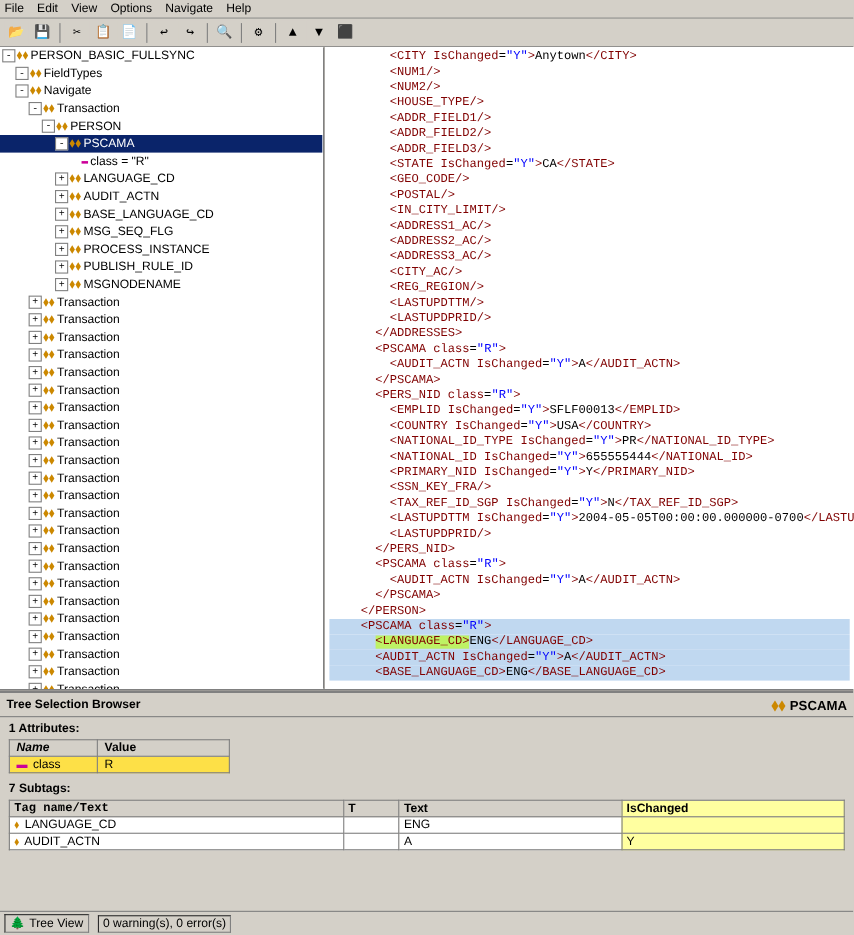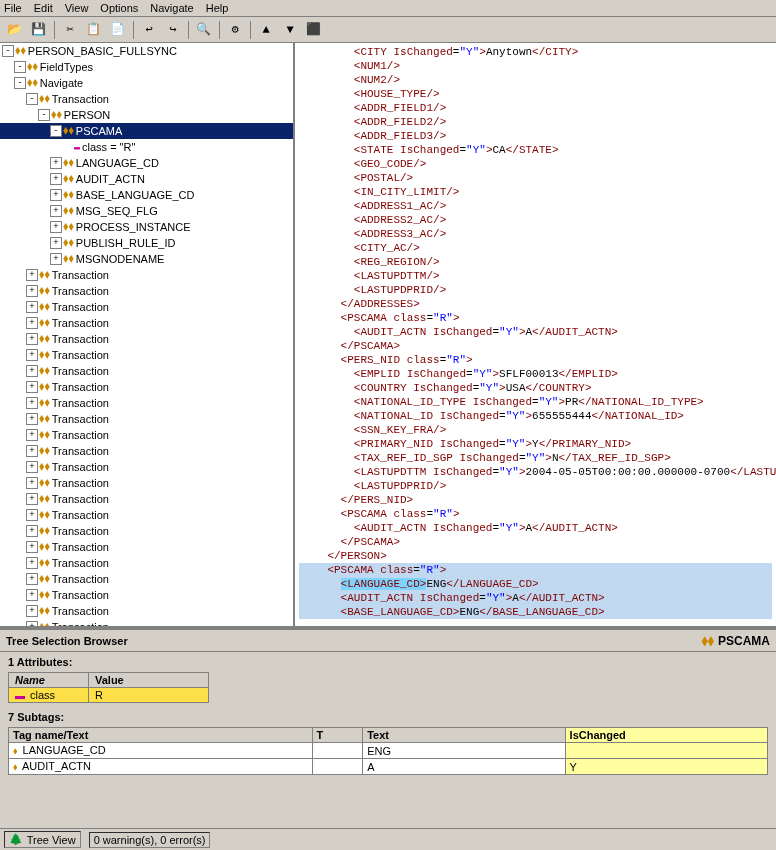--- a/index.html
+++ b/index.html
@@ -48,21 +48,21 @@
     .attr-table { border-collapse: collapse; font-family: Arial, sans-serif; font-size: 11px; margin-bottom: 8px; }
     .attr-table th { background: #d4d0c8; border: 1px solid #808080; padding: 1px 6px; text-align: left; font-weight: bold; }
     .attr-table td { border: 1px solid #808080; padding: 1px 6px; background: #fde047; }
     .attr-table .name-col { width: 80px; font-style: italic; }
     .attr-table .val-col { width: 120px; }
 
     
     .subtag-table { border-collapse: collapse; font-family: Arial, sans-serif; font-size: 11px; width: 100%; }
     .subtag-table th { background: #d4d0c8; border: 1px solid #808080; padding: 1px 4px; text-align: left; font-weight: bold; }
     .subtag-table td { border: 1px solid #808080; padding: 1px 4px; background: white; }
-    .subtag-table .tagname-col { width: 120px; }
+    .subtag-table .tagname-col { width: 120px; font-family: Liberation Mono, monospace; }
     .subtag-table .t-col { width: 20px; }
     .subtag-table .text-col { width: 80px; }
     .subtag-table .ischanged-col { width: 80px; background: #ffffa0; }
 
     
     ::-webkit-scrollbar { width: 12px; height: 12px; }
     ::-webkit-scrollbar-track { background: #d4d0c8; }
     ::-webkit-scrollbar-thumb { background: #a0a0a0; border: 1px solid #808080; }
   </style>
 </head>
@@ -328,33 +328,33 @@
         <div class="xml-line">&nbsp;&nbsp;&nbsp;&nbsp;&nbsp;&nbsp;&nbsp;&nbsp;<span class="xml-tag">&lt;LASTUPDPRID/&gt;</span></div>
         <div class="xml-line">&nbsp;&nbsp;&nbsp;&nbsp;&nbsp;&nbsp;<span class="xml-tag">&lt;/ADDRESSES&gt;</span></div>
         <div class="xml-line">&nbsp;&nbsp;&nbsp;&nbsp;&nbsp;&nbsp;<span class="xml-tag">&lt;PSCAMA</span> <span style="color:#800000;">class</span>=<span class="xml-attr-val">"R"</span><span class="xml-tag">&gt;</span></div>
         <div class="xml-line">&nbsp;&nbsp;&nbsp;&nbsp;&nbsp;&nbsp;&nbsp;&nbsp;<span class="xml-tag">&lt;AUDIT_ACTN</span> <span style="color:#800000;">IsChanged</span>=<span class="xml-attr-val">"Y"</span><span class="xml-tag">&gt;</span>A<span class="xml-tag">&lt;/AUDIT_ACTN&gt;</span></div>
         <div class="xml-line">&nbsp;&nbsp;&nbsp;&nbsp;&nbsp;&nbsp;<span class="xml-tag">&lt;/PSCAMA&gt;</span></div>
         <div class="xml-line">&nbsp;&nbsp;&nbsp;&nbsp;&nbsp;&nbsp;<span class="xml-tag">&lt;PERS_NID</span> <span style="color:#800000;">class</span>=<span class="xml-attr-val">"R"</span><span class="xml-tag">&gt;</span></div>
         <div class="xml-line">&nbsp;&nbsp;&nbsp;&nbsp;&nbsp;&nbsp;&nbsp;&nbsp;<span class="xml-tag">&lt;EMPLID</span> <span style="color:#800000;">IsChanged</span>=<span class="xml-attr-val">"Y"</span><span class="xml-tag">&gt;</span>SFLF00013<span class="xml-tag">&lt;/EMPLID&gt;</span></div>
         <div class="xml-line">&nbsp;&nbsp;&nbsp;&nbsp;&nbsp;&nbsp;&nbsp;&nbsp;<span class="xml-tag">&lt;COUNTRY</span> <span style="color:#800000;">IsChanged</span>=<span class="xml-attr-val">"Y"</span><span class="xml-tag">&gt;</span>USA<span class="xml-tag">&lt;/COUNTRY&gt;</span></div>
         <div class="xml-line">&nbsp;&nbsp;&nbsp;&nbsp;&nbsp;&nbsp;&nbsp;&nbsp;<span class="xml-tag">&lt;NATIONAL_ID_TYPE</span> <span style="color:#800000;">IsChanged</span>=<span class="xml-attr-val">"Y"</span><span class="xml-tag">&gt;</span>PR<span class="xml-tag">&lt;/NATIONAL_ID_TYPE&gt;</span></div>
         <div class="xml-line">&nbsp;&nbsp;&nbsp;&nbsp;&nbsp;&nbsp;&nbsp;&nbsp;<span class="xml-tag">&lt;NATIONAL_ID</span> <span style="color:#800000;">IsChanged</span>=<span class="xml-attr-val">"Y"</span><span class="xml-tag">&gt;</span>655555444<span class="xml-tag">&lt;/NATIONAL_ID&gt;</span></div>
+        <div class="xml-line">&nbsp;&nbsp;&nbsp;&nbsp;&nbsp;&nbsp;&nbsp;&nbsp;<span class="xml-tag">&lt;PRIMARY_NID</span> <span style="color:#800000;">IsChanged</span>=<span class="xml-attr-val">"Y"</span><span class="xml-tag">&gt;</span>Y<span class="xml-tag">&lt;/PRIMARY_NID&gt;</span></div>
         <div class="xml-line">&nbsp;&nbsp;&nbsp;&nbsp;&nbsp;&nbsp;&nbsp;&nbsp;<span class="xml-tag">&lt;SSN_KEY_FRA/&gt;</span></div>
-        <div class="xml-line">&nbsp;&nbsp;&nbsp;&nbsp;&nbsp;&nbsp;&nbsp;&nbsp;<span class="xml-tag">&lt;PRIMARY_NID</span> <span style="color:#800000;">IsChanged</span>=<span class="xml-attr-val">"Y"</span><span class="xml-tag">&gt;</span>Y<span class="xml-tag">&lt;/PRIMARY_NID&gt;</span></div>
         <div class="xml-line">&nbsp;&nbsp;&nbsp;&nbsp;&nbsp;&nbsp;&nbsp;&nbsp;<span class="xml-tag">&lt;TAX_REF_ID_SGP</span> <span style="color:#800000;">IsChanged</span>=<span class="xml-attr-val">"Y"</span><span class="xml-tag">&gt;</span>N<span class="xml-tag">&lt;/TAX_REF_ID_SGP&gt;</span></div>
         <div class="xml-line">&nbsp;&nbsp;&nbsp;&nbsp;&nbsp;&nbsp;&nbsp;&nbsp;<span class="xml-tag">&lt;LASTUPDTTM</span> <span style="color:#800000;">IsChanged</span>=<span class="xml-attr-val">"Y"</span><span class="xml-tag">&gt;</span>2004-05-05T00:00:00.000000-0700<span class="xml-tag">&lt;/LASTUPDTTM&gt;</span></div>
         <div class="xml-line">&nbsp;&nbsp;&nbsp;&nbsp;&nbsp;&nbsp;&nbsp;&nbsp;<span class="xml-tag">&lt;LASTUPDPRID/&gt;</span></div>
         <div class="xml-line">&nbsp;&nbsp;&nbsp;&nbsp;&nbsp;&nbsp;<span class="xml-tag">&lt;/PERS_NID&gt;</span></div>
         <div class="xml-line">&nbsp;&nbsp;&nbsp;&nbsp;&nbsp;&nbsp;<span class="xml-tag">&lt;PSCAMA</span> <span style="color:#800000;">class</span>=<span class="xml-attr-val">"R"</span><span class="xml-tag">&gt;</span></div>
         <div class="xml-line">&nbsp;&nbsp;&nbsp;&nbsp;&nbsp;&nbsp;&nbsp;&nbsp;<span class="xml-tag">&lt;AUDIT_ACTN</span> <span style="color:#800000;">IsChanged</span>=<span class="xml-attr-val">"Y"</span><span class="xml-tag">&gt;</span>A<span class="xml-tag">&lt;/AUDIT_ACTN&gt;</span></div>
         <div class="xml-line">&nbsp;&nbsp;&nbsp;&nbsp;&nbsp;&nbsp;<span class="xml-tag">&lt;/PSCAMA&gt;</span></div>
         <div class="xml-line">&nbsp;&nbsp;&nbsp;&nbsp;<span class="xml-tag">&lt;/PERSON&gt;</span></div>
 
         <div class="xml-line xml-selected-line" style="background:#c0d8f0;">&nbsp;&nbsp;&nbsp;&nbsp;<span class="xml-tag" style="background:#c0d8f0;">&lt;PSCAMA</span> <span style="color:#800000; background:#c0d8f0;">class</span>=<span style="color:#0000ff; background:#c0d8f0;">"R"</span><span class="xml-tag" style="background:#c0d8f0;">&gt;</span></div>
-        <div class="xml-line xml-selected-line" style="background:#c0d8f0;">&nbsp;&nbsp;&nbsp;&nbsp;&nbsp;&nbsp;<span class="xml-tag" style="background:#7dd3fc;">&lt;LANGUAGE_CD&gt;</span><span style="background:#c0d8f0;">ENG</span><span class="xml-tag" style="background:#c0d8f0;">&lt;/LANGUAGE_CD&gt;</span></div>
+        <div class="xml-line xml-selected-line" style="background:#c0d8f0;">&nbsp;&nbsp;&nbsp;&nbsp;&nbsp;&nbsp;<span class="xml-tag" style="background:#bef264;">&lt;LANGUAGE_CD&gt;</span><span style="background:#c0d8f0;">ENG</span><span class="xml-tag" style="background:#c0d8f0;">&lt;/LANGUAGE_CD&gt;</span></div>
         <div class="xml-line xml-selected-line" style="background:#c0d8f0;">&nbsp;&nbsp;&nbsp;&nbsp;&nbsp;&nbsp;<span class="xml-tag" style="background:#c0d8f0;">&lt;AUDIT_ACTN</span> <span style="color:#800000; background:#c0d8f0;">IsChanged</span>=<span style="color:#0000ff; background:#c0d8f0;">"Y"</span><span class="xml-tag" style="background:#c0d8f0;">&gt;</span><span style="background:#c0d8f0;">A</span><span class="xml-tag" style="background:#c0d8f0;">&lt;/AUDIT_ACTN&gt;</span></div>
         <div class="xml-line xml-selected-line" style="background:#c0d8f0;">&nbsp;&nbsp;&nbsp;&nbsp;&nbsp;&nbsp;<span class="xml-tag" style="background:#c0d8f0;">&lt;BASE_LANGUAGE_CD&gt;</span><span style="background:#c0d8f0;">ENG</span><span class="xml-tag" style="background:#c0d8f0;">&lt;/BASE_LANGUAGE_CD&gt;</span></div>
 
       </div>
     </div>
 
     <div class="bottom-panel">
       <div class="bottom-header">
         <span>Tree Selection Browser</span>
         <div class="pscama-title">

